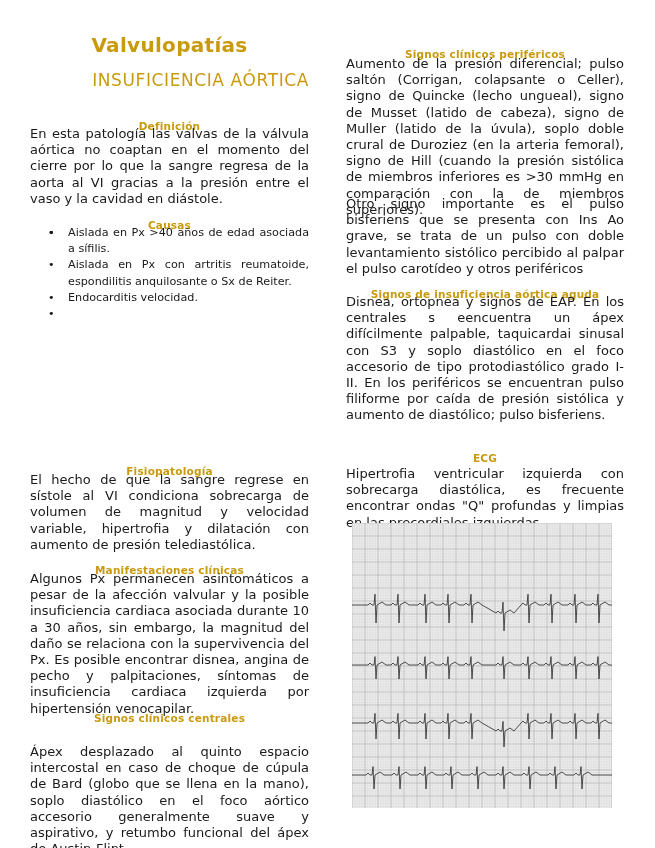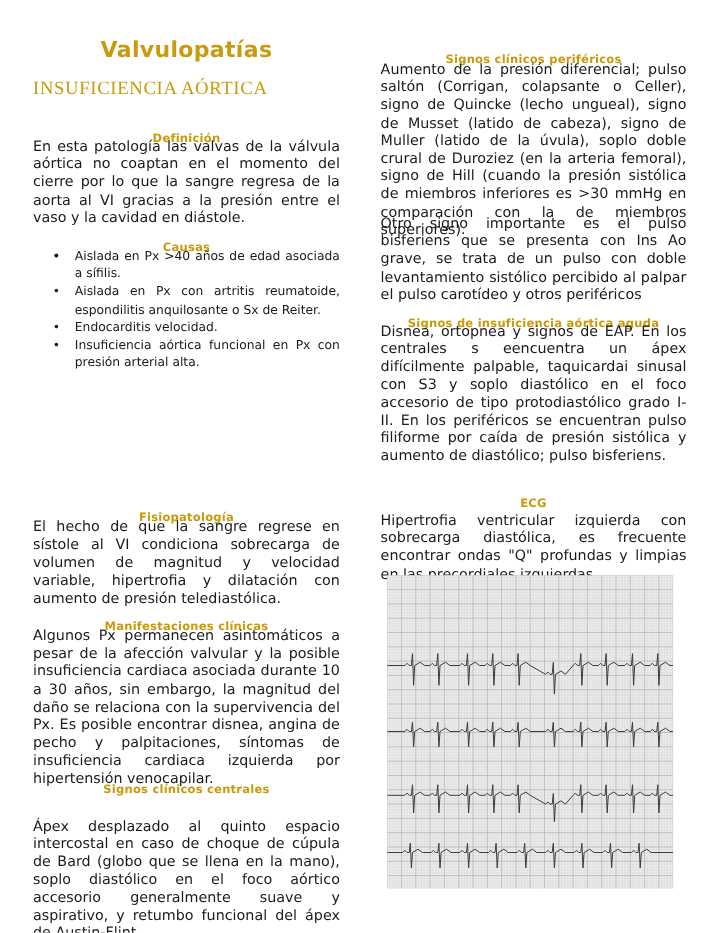--- a/index.html
+++ b/index.html
@@ -3,22 +3,22 @@
 <meta charset="utf-8">
 <style>
   html, body { margin: 0; padding: 0; background: #ffffff; }
   body { width: 655px; height: 848px; position: relative; overflow: hidden;
          font-family: "DejaVu Sans", sans-serif; color: #1a1a1a; }
   .col { position: absolute; top: 0; }
   .col-left { left: 30px; width: 279px; }
   .col-right { left: 346px; width: 278px; }
   .title { position: absolute; left: 0; width: 100%; text-align: center; color: #c89a0c;
            font-weight: bold; font-size: 20px; letter-spacing: 0.3px; }
-  .subtitle { position: absolute; left: 0; width: 100%; text-align: left; color: #c89a0c;
-              font-size: 17px; letter-spacing: 0.6px; font-family: Liberation Serif, serif; }
+  .subtitle { position: absolute; left: 0; width: 100%; text-align: right; color: #c89a0c;
+              font-size: 17px; letter-spacing: 0.6px; }
   .h { position: absolute; left: 0; width: 100%; text-align: center; color: #c89a0c;
        font-weight: bold; font-size: 10.5px; letter-spacing: 0.2px; margin-top: 16px; }
   .p { position: absolute; left: 0; width: 100%; font-size: 13px; line-height: 16.2px;
        text-align: justify; margin: 0; }
   ul.causes { position: absolute; left: 0; width: 100%; margin: 0; padding: 0; list-style: none; }
   ul.causes li { position: relative; padding-left: 38px; font-size: 11.2px; line-height: 16.2px;
                  text-align: justify; }
   ul.causes li .bullet { position: absolute; left: 18px; top: 0; }
   .ecg { position: absolute; left: 352px; top: 523px; width: 260px; height: 285px;
          background-color: #ececec; overflow: hidden; }
@@ -34,21 +34,21 @@
   <div class="h" style="top:104px;">Definición</div>
   <p class="p" style="top:126px;">En esta patología las valvas de la válvula aórtica no coaptan en el momento del cierre por lo que la sangre regresa de la aorta al VI gracias a la presión entre el vaso y la cavidad en diástole.</p>
 
   <div class="h" style="top:203px;">Causas</div>
   <ul class="causes" style="top:225px;">
     <li><span class="bullet">•</span></li>
     <li><span class="bullet">•</span></li>
     <li><span class="bullet">•</span><span>Aislada en Px &gt;40 años de edad asociada a sífilis.</span></li>
     <li><span class="bullet">•</span><span>Aislada en Px con artritis reumatoide, espondilitis anquilosante o Sx de Reiter.</span></li>
     <li><span class="bullet">•</span><span>Endocarditis velocidad.</span></li>
-    <li><span class="bullet">•</span><span>Insuficiencia aórtica funcional en Px con presión arterial alta.</span></li>
+    <li><span class="bullet">•</span></li>
   </ul>
 
   <div class="h" style="top:449px;">Fisiopatología</div>
   <p class="p" style="top:472px;">El hecho de que la sangre regrese en sístole al VI condiciona sobrecarga de volumen de magnitud y velocidad variable, hipertrofia y dilatación con aumento de presión telediastólica.</p>
 
   <div class="h" style="top:548px;">Manifestaciones clínicas</div>
   <p class="p" style="top:571px;">Algunos Px permanecen asintomáticos a pesar de la afección valvular y la posible insuficiencia cardiaca asociada durante 10 a 30 años, sin embargo, la magnitud del daño se relaciona con la supervivencia del Px. Es posible encontrar disnea, angina de pecho y palpitaciones, síntomas de insuficiencia cardiaca izquierda por hipertensión venocapilar.</p>
 
   <div class="h" style="top:696px;">Signos clínicos centrales</div>
   <p class="p" style="top:744px;">Ápex desplazado al quinto espacio intercostal en caso de choque de cúpula de Bard (globo que se llena en la mano), soplo diastólico en el foco aórtico accesorio generalmente suave y aspirativo, y retumbo funcional del ápex de Austin-Flint.</p>

